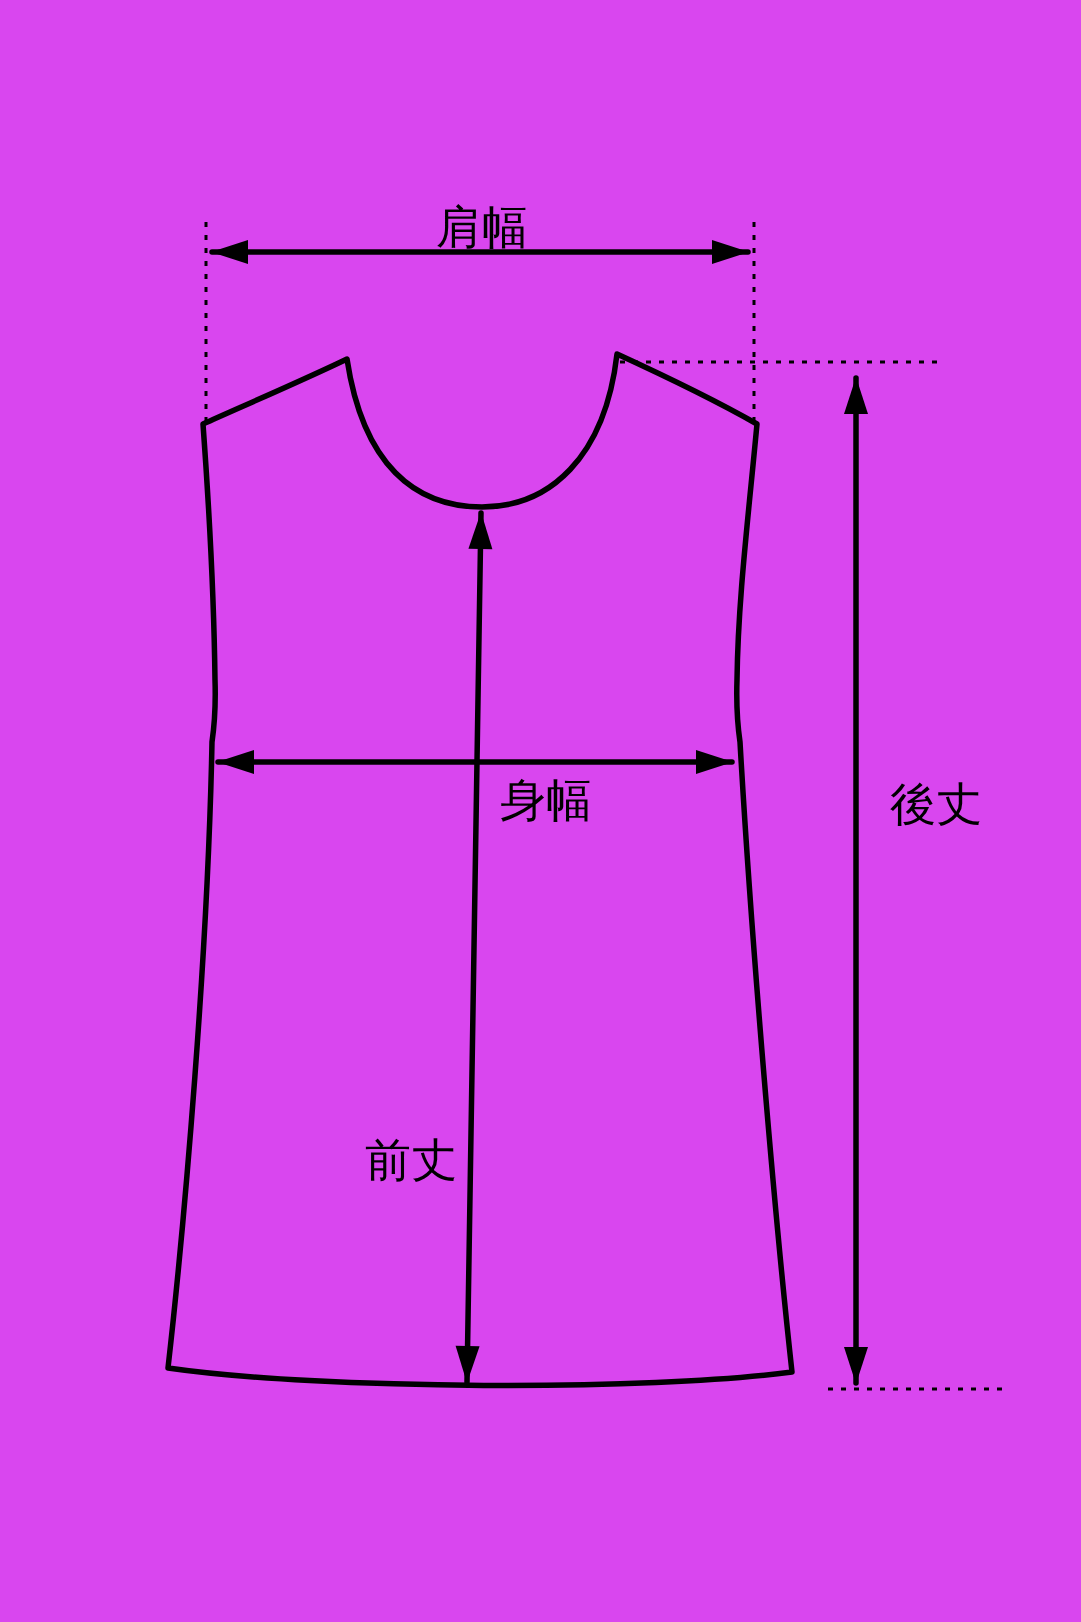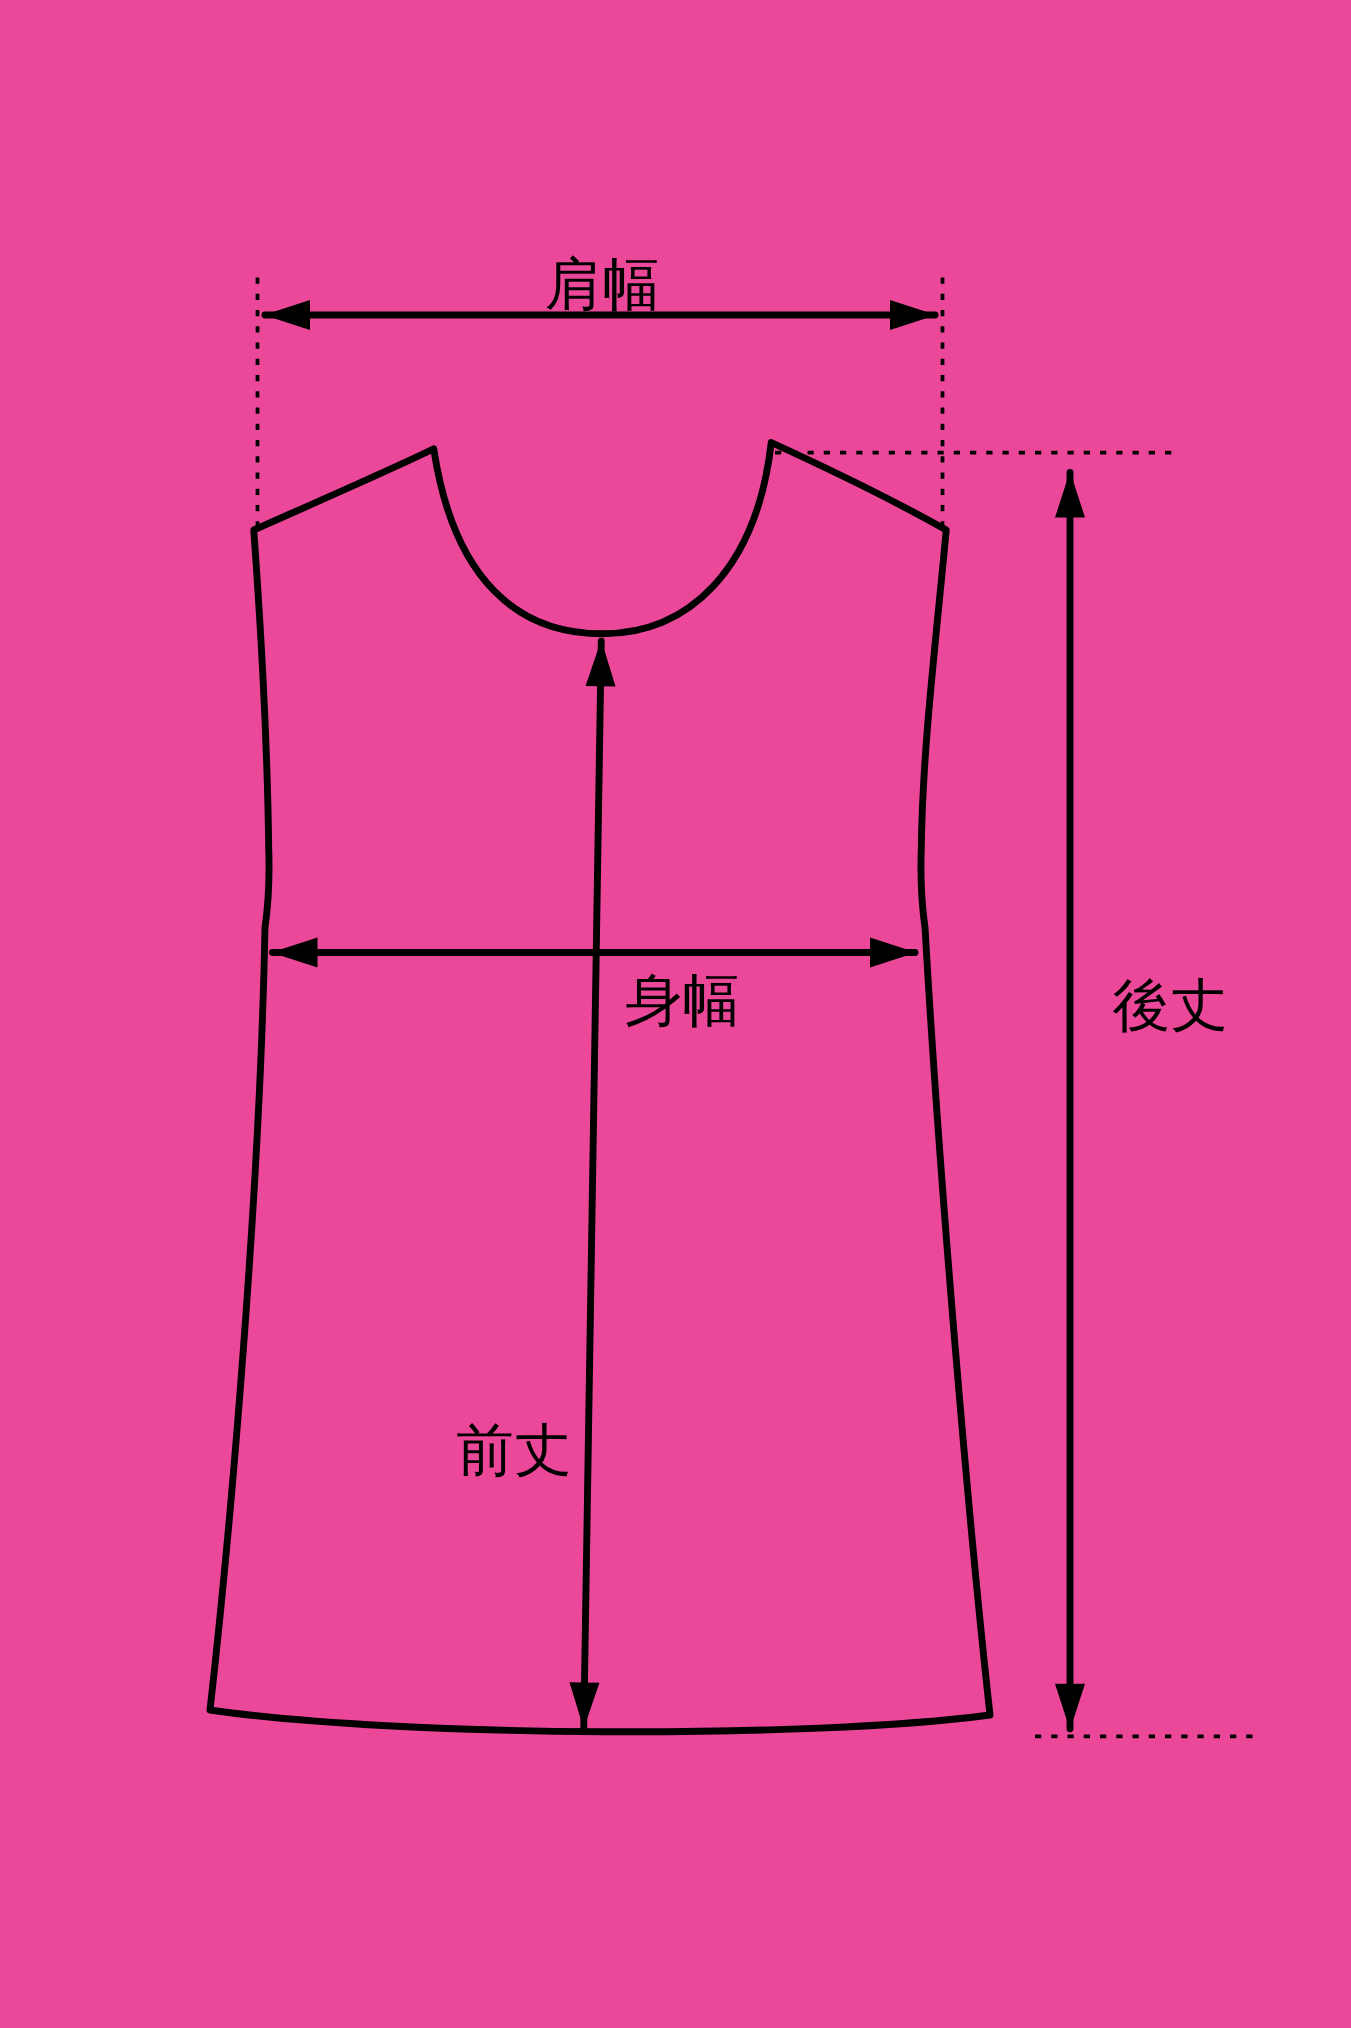--- a/index.html
+++ b/index.html
@@ -4,21 +4,21 @@
 <style>
   html, body {
     margin: 0;
     padding: 0;
     background: #ffffff;
   }
   .page {
     position: relative;
     width: 1081px;
     height: 1622px;
-    background: #ec4899;
+    background: #d946ef;
     overflow: hidden;
     font-family: "Liberation Sans", sans-serif;
   }
   svg.diagram {
     display: block;
     width: 1081px;
     height: 1622px;
     color: #000000;
   }
   svg.diagram text {

